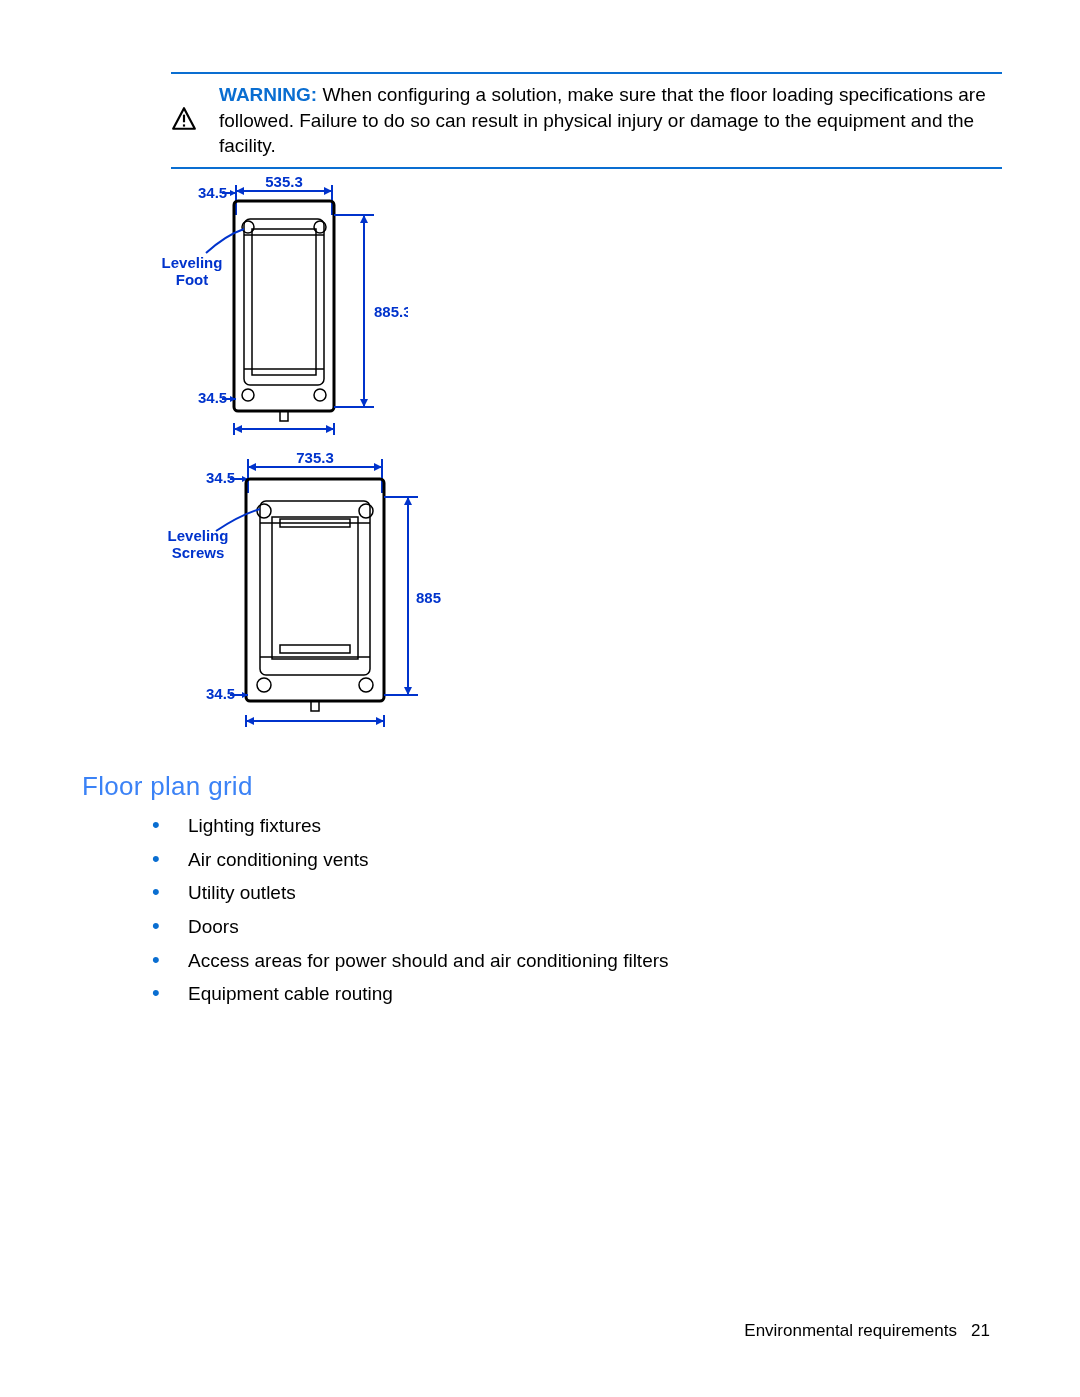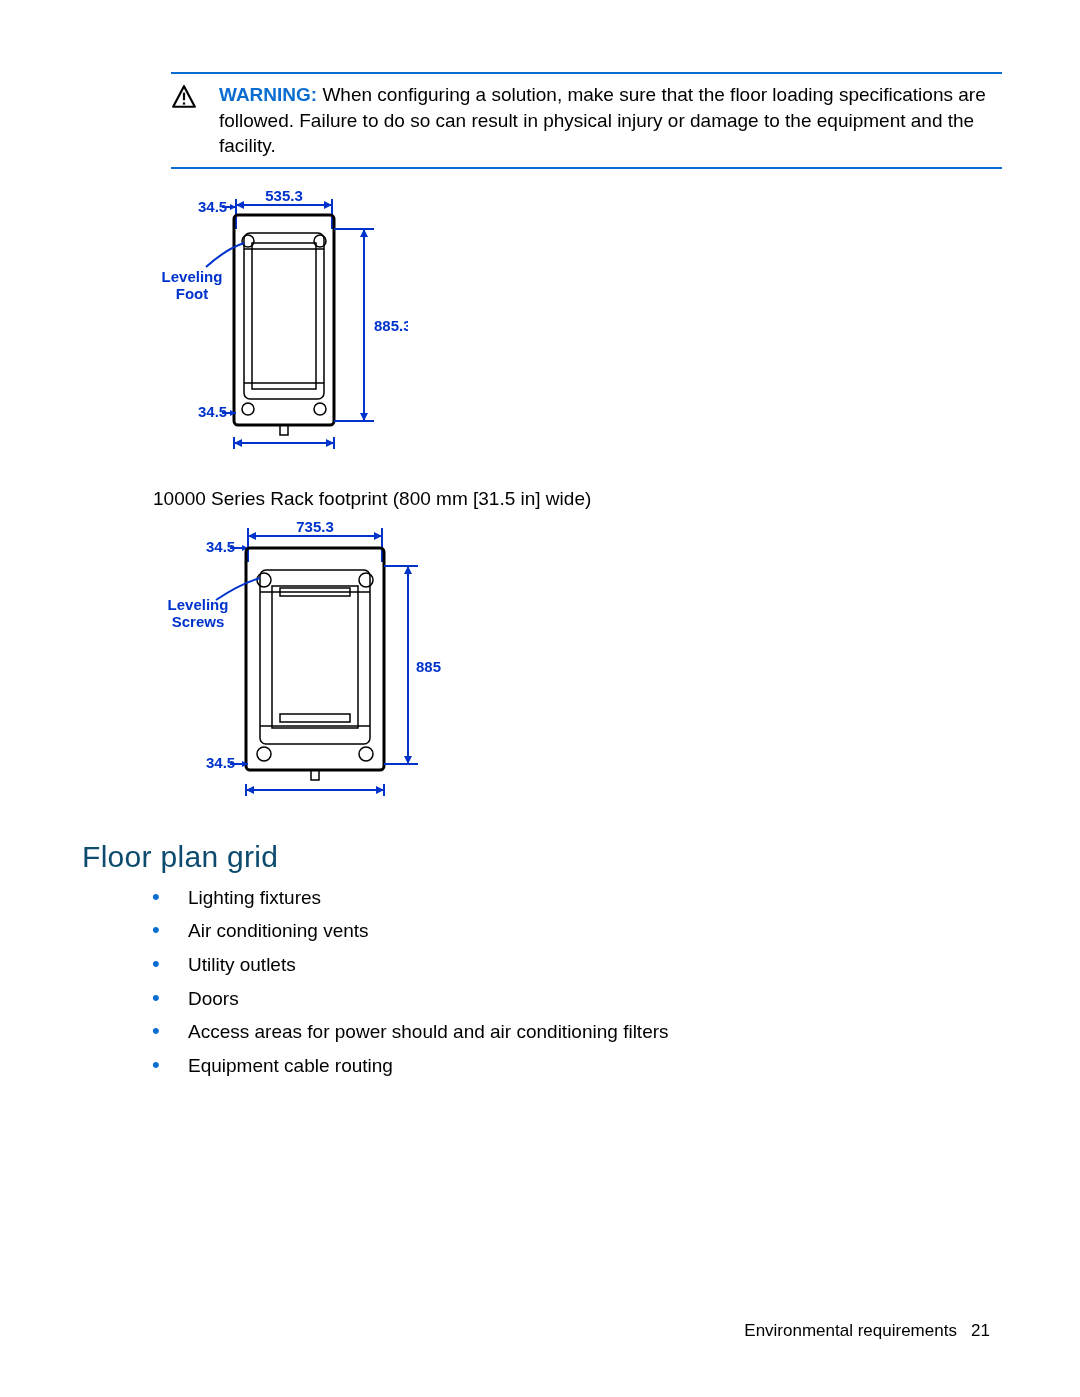--- a/index.html
+++ b/index.html
@@ -19,21 +19,21 @@
     top: 72px;
     width: 920px;
   }
 
   .warning-box {
     border-top: 2px solid #0a6ed1;
     border-bottom: 2px solid #0a6ed1;
     margin-left: 89px;
     padding: 8px 0 8px 0;
     display: flex;
-    align-items: flex-start;
+    align-items: center;
   }
   .warning-icon-cell {
     width: 48px;
     flex: 0 0 48px;
     text-align: left;
     padding-top: 2px;
   }
   .warning-icon-cell svg { width: 26px; height: 26px; }
   .warning-text {
     font-size: 19px;
@@ -46,43 +46,43 @@
   }
 
   .caption {
     margin-top: 22px;
     margin-left: 71px;
     font-size: 19px;
     line-height: 1.3;
   }
 
   .diagram-600 {
-    margin-top: 20px;
+    margin-top: 6px;
     margin-left: 74px;
     width: 252px;
     height: 268px;
   }
   .diagram-800 {
     margin-top: 6px;
     margin-left: 74px;
     width: 286px;
     height: 288px;
   }
   .diagram-600 svg, .diagram-800 svg { width: 100%; height: 100%; }
   .dim-text { font: 700 15px Arial, sans-serif; fill: #0033cc; }
   .dim-label { font: 700 15px Arial, sans-serif; fill: #0033cc; }
   .dim-line { stroke: #0033cc; stroke-width: 2; fill: none; }
   .rack-thick { stroke: #000; stroke-width: 3; fill: none; }
   .rack-thin { stroke: #000; stroke-width: 1.5; fill: none; }
 
   h2.section {
     margin: 34px 0 8px 0;
-    font-size: 30px;
+    font-size: 26px;
     font-weight: 400;
-    color: #0c4a6e;
+    color: #3b82f6;
     letter-spacing: 0.3px;
   }
   .body-para {
     margin-left: 58px;
     font-size: 19px;
     line-height: 1.35;
   }
   ul.blue-bullets {
     margin: 12px 0 0 58px;
     padding-left: 34px;
@@ -169,21 +169,20 @@
 
       <text class="dim-text" x="42" y="228">34.5</text>
       <line class="dim-line" x1="66" y1="224" x2="80" y2="224"></line>
       <path d="M80 224 l-6 -3 v6 z" fill="#0033cc"></path>
 
       <path class="dim-line" d="M78 248 L78 260 M178 248 L178 260 M78 254 L178 254"></path>
       <path d="M78 254 l8 -4 v8 z M178 254 l-8 -4 v8 z" fill="#0033cc"></path>
     </svg>
   </div>
 
-  <div class="caption" style="margin-top:30px">10000 Series Rack footprint (800 mm [31.5 in] wide)</div>
 
   <div class="diagram-800">
     <svg viewBox="0 0 286 288">
 
       <line class="dim-line" x1="92" y1="18" x2="226" y2="18"></line>
       <path class="dim-line" d="M92 10 L92 44 M226 10 L226 44"></path>
       <path d="M92 18 l8 -4 v8 z M226 18 l-8 -4 v8 z" fill="#0033cc"></path>
       <text class="dim-text" x="159" y="14" text-anchor="middle">735.3</text>
 
       <text class="dim-text" x="50" y="34">34.5</text>

